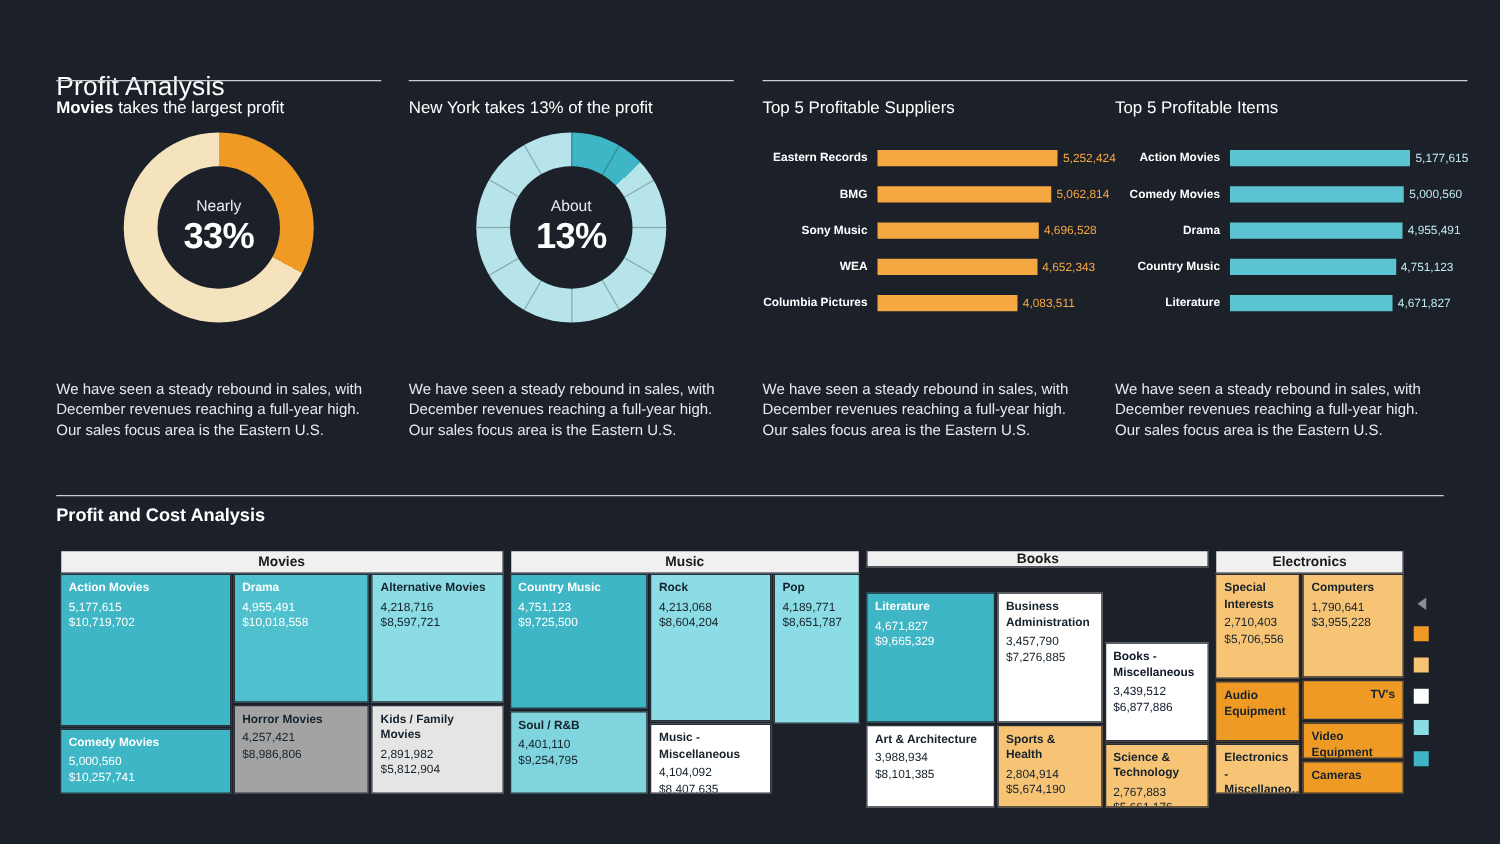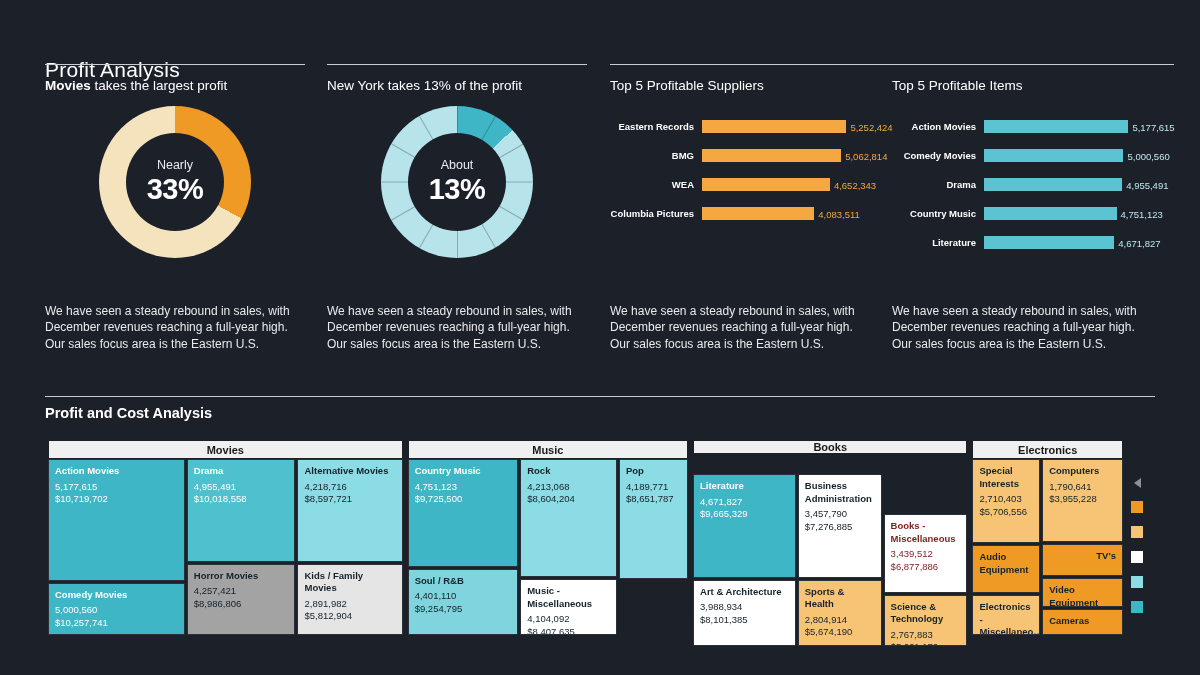--- a/index.html
+++ b/index.html
@@ -156,20 +156,27 @@
           </div>
         </div>
         <div class="bar-row">
           <div class="bar-label">BMG</div>
           <div class="bar-track">
             <div class="bar-fill" style="width: 73.2564%; background: rgb(245, 167, 66);"></div>
             <div class="bar-val" style="left: 73.2564%; color: rgb(245, 167, 66);">5,062,814</div>
           </div>
         </div>
         <div class="bar-row">
+          <div class="bar-label">Sony Music</div>
+          <div class="bar-track">
+            <div class="bar-fill" style="width: 67.9565%; background: rgb(245, 167, 66);"></div>
+            <div class="bar-val" style="left: 67.9565%; color: rgb(245, 167, 66);">4,696,528</div>
+          </div>
+        </div>
+        <div class="bar-row">
           <div class="bar-label">WEA</div>
           <div class="bar-track">
             <div class="bar-fill" style="width: 67.3171%; background: rgb(245, 167, 66);"></div>
             <div class="bar-val" style="left: 67.3171%; color: rgb(245, 167, 66);">4,652,343</div>
           </div>
         </div>
         <div class="bar-row">
           <div class="bar-label">Columbia Pictures</div>
           <div class="bar-track">
             <div class="bar-fill" style="width: 59.0864%; background: rgb(245, 167, 66);"></div>
@@ -327,21 +334,21 @@
             <span class="v">3,457,790</span>
             <span class="v2">$7,276,885</span>
           </div>
           <div class="tm-cell" style="height: 39%; background: rgb(247, 196, 117); color: rgb(22, 34, 43);">
             <span class="n">Sports &amp; Health</span>
             <span class="v">2,804,914</span>
             <span class="v2">$5,674,190</span>
           </div>
         </div>
         <div class="tm-col" style="width: 31%;">
-          <div class="tm-cell" style="height: 61%; background: rgb(255, 255, 255); color: #7f1d1d; margin-top: 40px;">
+          <div class="tm-cell" style="height: 61%; background: rgb(255, 255, 255); color: #0f172a; margin-top: 40px;">
             <span class="n">Books - Miscellaneous</span>
             <span class="v">3,439,512</span>
             <span class="v2">$6,877,886</span>
           </div>
           <div class="tm-cell" style="height: 39%; background: rgb(247, 196, 117); color: rgb(22, 34, 43);">
             <span class="n">Science &amp; Technology</span>
             <span class="v">2,767,883</span>
             <span class="v2">$5,661,176</span>
           </div>
         </div>

